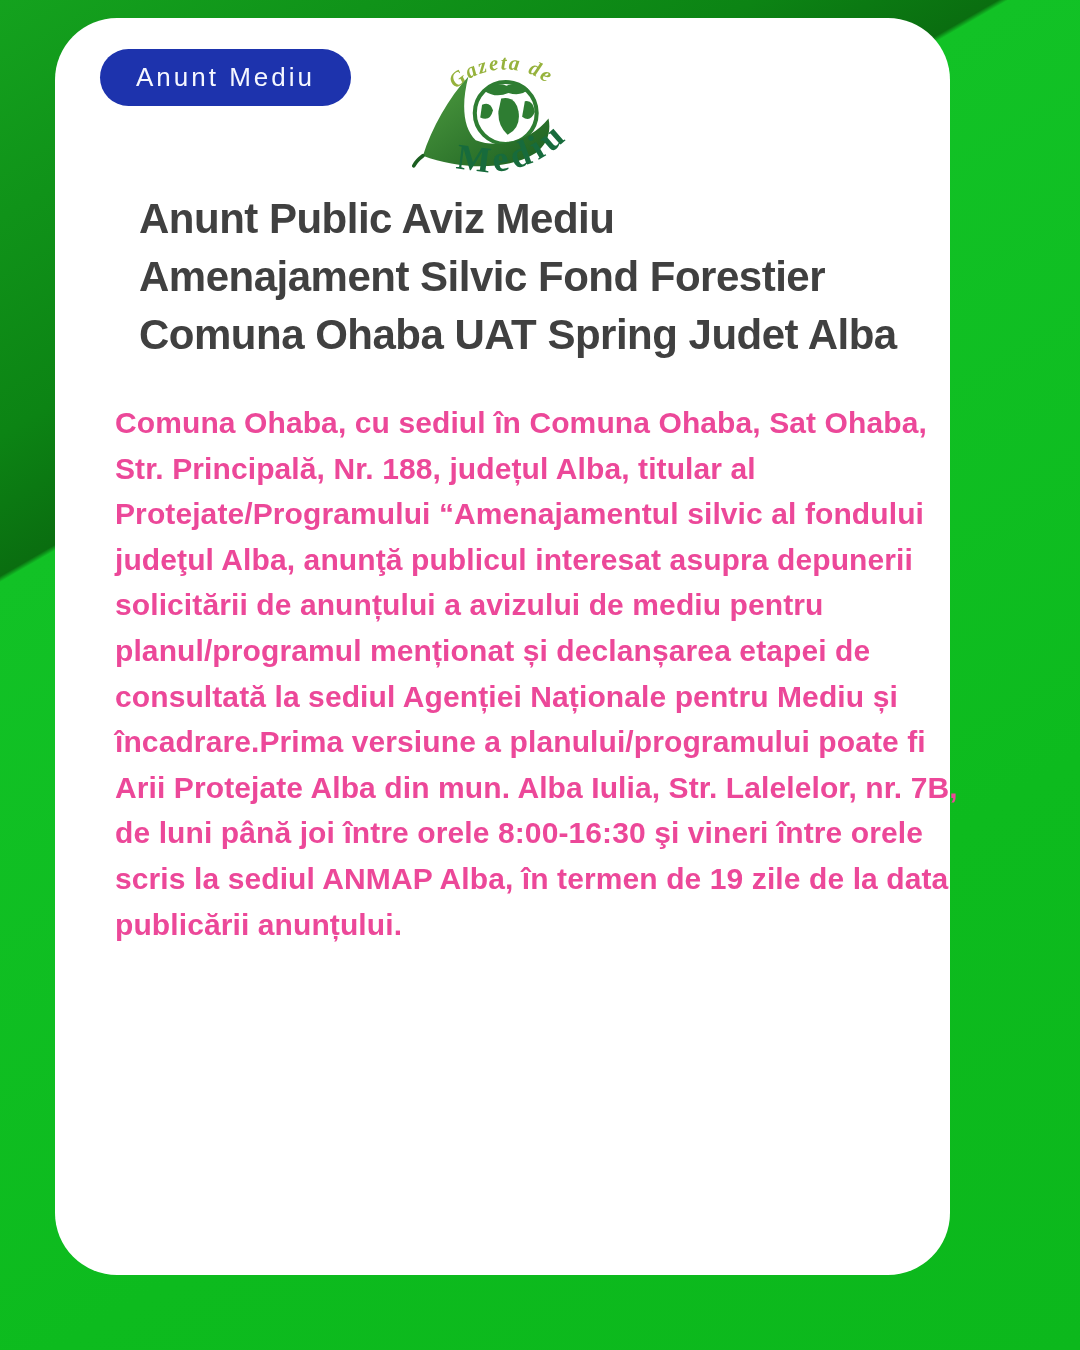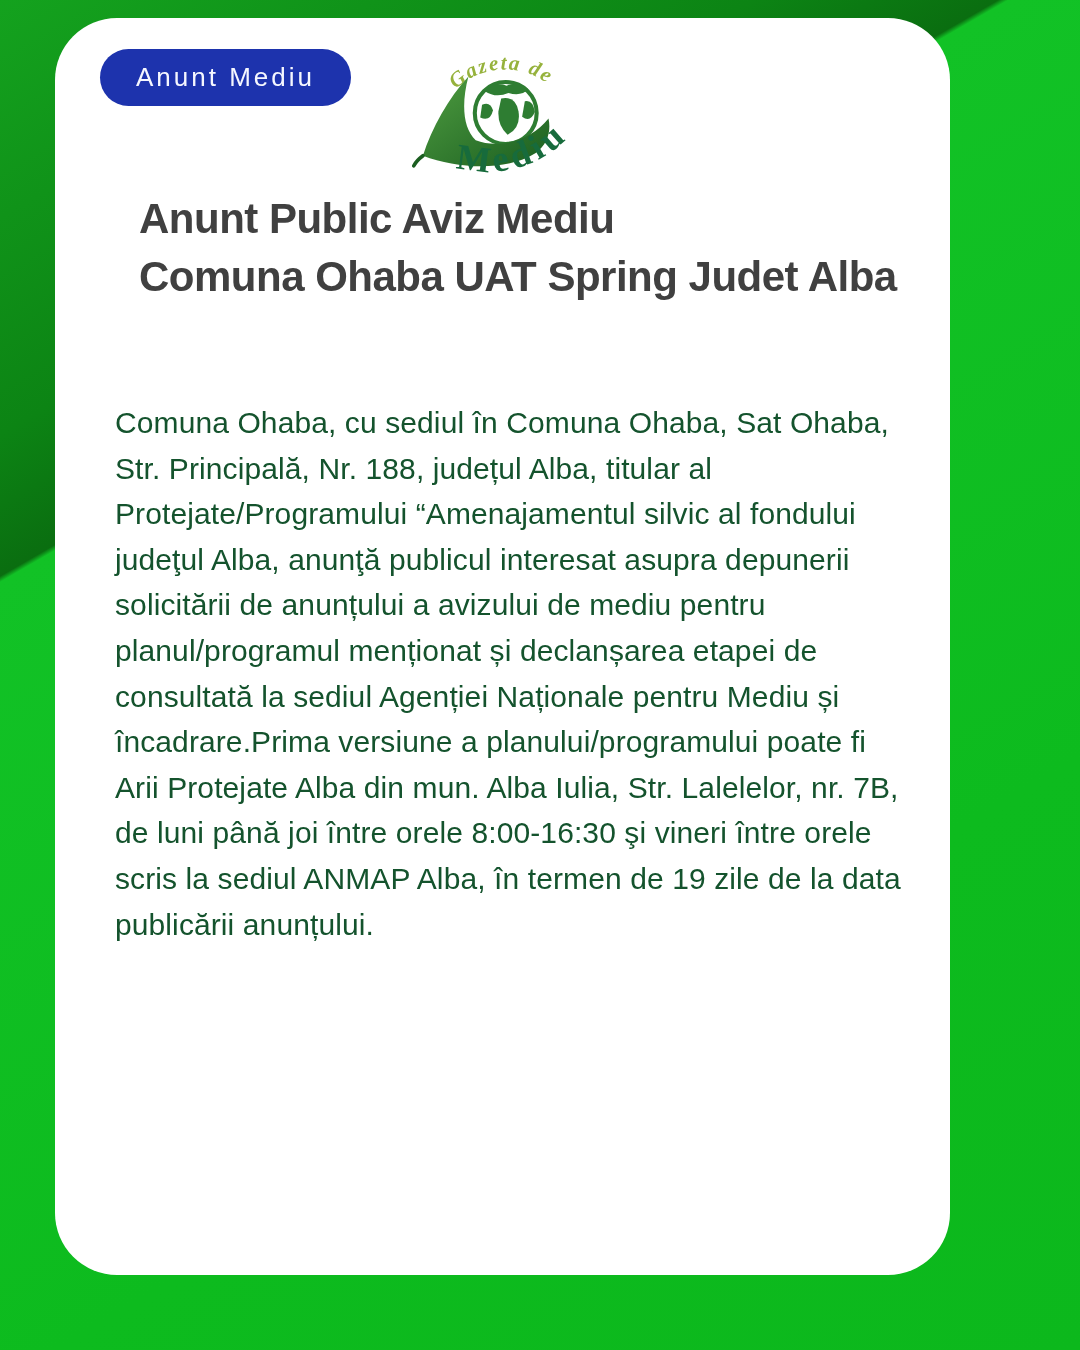--- a/index.html
+++ b/index.html
@@ -33,21 +33,21 @@
   }
   .heading{
     position:absolute;left:60px;top:172px;width:885px;
     color:#404040;font-size:42px;line-height:58px;font-weight:800;
     letter-spacing:-0.5px;
     margin-left:24px;
   }
   .heading div{white-space:nowrap;}
   .bodytext{
     position:absolute;left:60px;top:382px;width:880px;
-    color:#14532d;font-size:30px;line-height:45.6px;font-weight:400;
+    color:#ec4899;font-size:30px;line-height:45.6px;font-weight:700;
   }
   .bodytext div{white-space:nowrap;letter-spacing:0.1px;}
 </style>
 </head>
 <body>
 
 <div class="card">
 
   <div class="badge">
     <span>Anunt Mediu</span>
@@ -78,20 +78,21 @@
                C56 97 54 70 62 40 Z" fill="url(#leafGrad)"></path>
       <path d="M12 127 C8 130 4 134 2 138" stroke="#1B5E20" stroke-width="4" fill="none" stroke-linecap="round"></path>
       <text class="arc-bottom-text">
         <textPath href="#arcBottom" startOffset="48%" text-anchor="middle">Mediu</textPath>
       </text>
     </svg>
   </div>
 
   <div class="heading">
     <div>Anunt Public Aviz Mediu</div>
+    <div>Amenajament Silvic Fond Forestier</div>
     <div>Comuna Ohaba UAT Spring Judet Alba</div>
   </div>
 
   <div class="bodytext">
     <div>Comuna Ohaba, cu sediul în Comuna Ohaba, Sat Ohaba,</div>
     <div>Str. Principală, Nr. 188, județul Alba, titular al</div>
     <div>Protejate/Programului “Amenajamentul silvic al fondului</div>
     <div>judeţul Alba, anunţă publicul interesat asupra depunerii</div>
     <div>solicitării de anunțului a avizului de mediu pentru</div>
     <div>planul/programul menționat și declanșarea etapei de</div>

